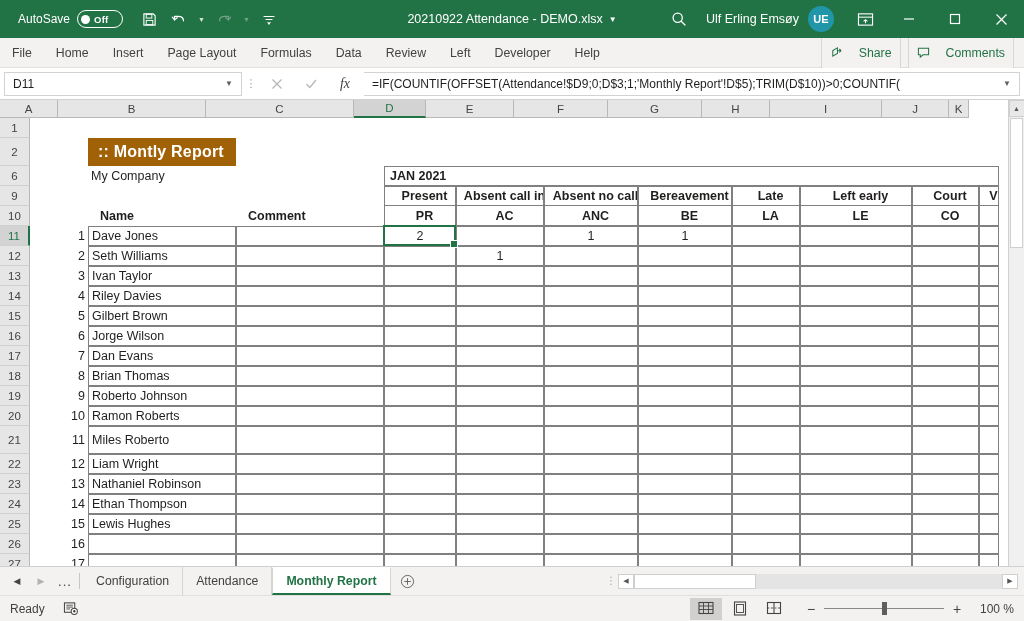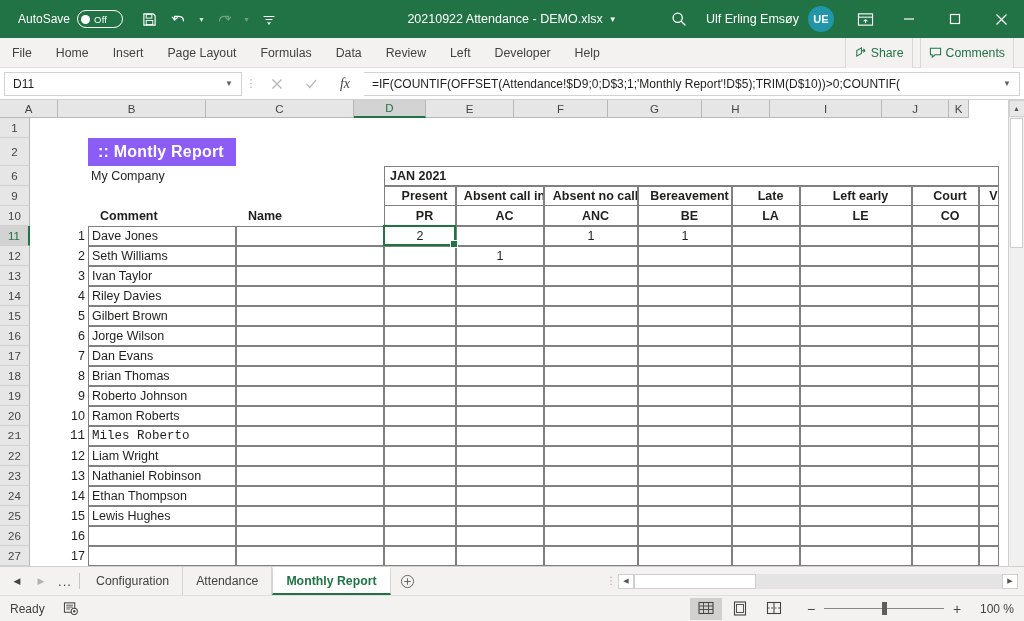--- a/index.html
+++ b/index.html
@@ -15,21 +15,21 @@
     height: 38px; background: #217346; display: flex; align-items: center;
     color: #fff; flex: 0 0 38px; position: relative;
   }
   .autosave-group { display: flex; align-items: center; margin-left: 18px; gap: 7px; }
   .autosave-label { font-size: 12px; color: #fff; }
   .toggle-pill {
     width: 46px; height: 18px; border-radius: 9px; border: 1.2px solid #fff;
     display: flex; align-items: center; padding: 0 3px; gap: 4px;
   }
   .toggle-knob { width: 9px; height: 9px; border-radius: 50%; background: #fff; }
-  .toggle-text { font-size: 9.5px; font-weight: normal; color: #fff; letter-spacing: .2px; }
+  .toggle-text { font-size: 9.5px; font-weight: bold; color: #fff; letter-spacing: .2px; }
   .qat { display: flex; align-items: center; margin-left: 12px; gap: 2px; }
   .qat-btn {
     width: 28px; height: 28px; display: flex; align-items: center; justify-content: center;
     color: #fff;
   }
   .qat-btn.disabled { color: #6fa187; }
   .qat-btn.narrow { width: 13px; }
   .qat-caret { font-size: 7px; color: #cfe3d8; }
   .title-text {
     position: absolute; left: 0; right: 0; text-align: center;
@@ -53,21 +53,21 @@
     height: 30px; background: #f3f2f1; display: flex; align-items: stretch;
     flex: 0 0 30px; border-bottom: 1px solid #e1dfdd;
   }
   .rtab {
     padding: 0 12px; display: flex; align-items: center; font-size: 12.3px;
     color: #444240; white-space: nowrap;
   }
   .rtab.file { color: #444240; }
   .ribbon-right { margin-left: auto; display: flex; align-items: center; gap: 7px; padding-right: 10px; }
   .rbtn {
-    display: flex; align-items: center; gap: 4px; font-size: 12.3px; color: #217346;
+    display: flex; align-items: center; gap: 16px; font-size: 12.3px; color: #217346;
     border: 1px solid #d9d7d5; background: #f3f2f1; padding: 17px 8px; border-radius: 2px; justify-content: flex-end;
   }
 
   
   .formulabar {
     height: 32px; background: #fff; display: flex; align-items: center;
     flex: 0 0 32px; border-bottom: 1px solid #d4d2d0; padding: 7px 4px;
   }
   .namebox {
     width: 238px; height: 24px; border: 1px solid #d4d2d0; background: #fff;
@@ -118,21 +118,21 @@
     padding: 0 3px; overflow: hidden; white-space: nowrap; background: #fff;
   }
   .cell.bordered { border: 1px solid #808080; border-top: none; }
   .cell.bordered-top { border-top: 1px solid #808080; }
   .c-center { justify-content: center; }
   .c-right { justify-content: flex-end; }
   .bold { font-weight: bold; padding-left: 12px; }
   .nb { border-right: none; border-bottom: none; }
 
   .title-banner {
-    background: #8b5cf6; color: #fff; font-weight: bold; font-size: 16px;
+    background: #a16207; color: #fff; font-weight: bold; font-size: 16px;
     display: flex; align-items: center; padding-left: 10px; letter-spacing: .2px;
   }
 
   .selbox {
     position: absolute; border: 2px solid #217346; pointer-events: none; z-index: 5;
   }
   .selbox::after {
     content: ""; position: absolute; right: -4px; bottom: -4px; width: 6px; height: 6px;
     background: #217346; border: 1px solid #fff;
   }
@@ -394,22 +394,22 @@
           <div class="cell bold bordered bordered-top c-center" style="width: 94px; flex: 0 0 94px;">Absent no call</div>
           <div class="cell bold bordered bordered-top c-center" style="width: 94px; flex: 0 0 94px;">Bereavement</div>
           <div class="cell bold bordered bordered-top c-center" style="width: 68px; flex: 0 0 68px;">Late</div>
           <div class="cell bold bordered bordered-top c-center" style="width: 112px; flex: 0 0 112px;">Left early</div>
           <div class="cell bold bordered bordered-top c-center" style="width: 67px; flex: 0 0 67px;">Court</div>
           <div class="cell bold bordered bordered-top c-center" style="width: 20px; flex: 0 0 20px;">V</div>
         </div>
         <div class="grow" style="height: 20px;">
           <div class="rowh">10</div>
           <div class="cell nb" style="width: 58px; flex: 0 0 58px;"></div>
+          <div class="cell bold nb" style="width: 148px; flex: 0 0 148px;">Name</div>
           <div class="cell bold nb" style="width: 148px; flex: 0 0 148px;">Comment</div>
-          <div class="cell bold nb" style="width: 148px; flex: 0 0 148px;">Name</div>
           <div class="cell bold bordered c-center" style="width: 72px; flex: 0 0 72px;">PR</div>
           <div class="cell bold bordered c-center" style="width: 88px; flex: 0 0 88px;">AC</div>
           <div class="cell bold bordered c-center" style="width: 94px; flex: 0 0 94px;">ANC</div>
           <div class="cell bold bordered c-center" style="width: 94px; flex: 0 0 94px;">BE</div>
           <div class="cell bold bordered c-center" style="width: 68px; flex: 0 0 68px;">LA</div>
           <div class="cell bold bordered c-center" style="width: 112px; flex: 0 0 112px;">LE</div>
           <div class="cell bold bordered c-center" style="width: 67px; flex: 0 0 67px;">CO</div>
           <div class="cell bold bordered c-center" style="width: 20px; flex: 0 0 20px;"></div>
         </div>
         <div class="grow" style="height: 20px;">
@@ -545,21 +545,21 @@
           <div class="cell bordered bordered-top" style="width: 148px; flex: 0 0 148px;"></div>
           <div class="cell bordered bordered-top c-center" style="width: 72px; flex: 0 0 72px;"></div>
           <div class="cell bordered bordered-top c-center" style="width: 88px; flex: 0 0 88px;"></div>
           <div class="cell bordered bordered-top c-center" style="width: 94px; flex: 0 0 94px;"></div>
           <div class="cell bordered bordered-top c-center" style="width: 94px; flex: 0 0 94px;"></div>
           <div class="cell bordered bordered-top c-center" style="width: 68px; flex: 0 0 68px;"></div>
           <div class="cell bordered bordered-top c-center" style="width: 112px; flex: 0 0 112px;"></div>
           <div class="cell bordered bordered-top c-center" style="width: 67px; flex: 0 0 67px;"></div>
           <div class="cell bordered bordered-top c-center" style="width: 20px; flex: 0 0 20px;"></div>
         </div>
-        <div class="grow" style="height: 20px; font-family: Liberation Mono, monospace;">
+        <div class="grow" style="height: 28px;">
           <div class="rowh">21</div>
           <div class="cell c-right nb" style="width: 58px; flex: 0 0 58px;">11</div>
           <div class="cell bordered bordered-top" style="width: 148px; flex: 0 0 148px;">Miles Roberto</div>
           <div class="cell bordered bordered-top" style="width: 148px; flex: 0 0 148px;"></div>
           <div class="cell bordered bordered-top c-center" style="width: 72px; flex: 0 0 72px;"></div>
           <div class="cell bordered bordered-top c-center" style="width: 88px; flex: 0 0 88px;"></div>
           <div class="cell bordered bordered-top c-center" style="width: 94px; flex: 0 0 94px;"></div>
           <div class="cell bordered bordered-top c-center" style="width: 94px; flex: 0 0 94px;"></div>
           <div class="cell bordered bordered-top c-center" style="width: 68px; flex: 0 0 68px;"></div>
           <div class="cell bordered bordered-top c-center" style="width: 112px; flex: 0 0 112px;"></div>

